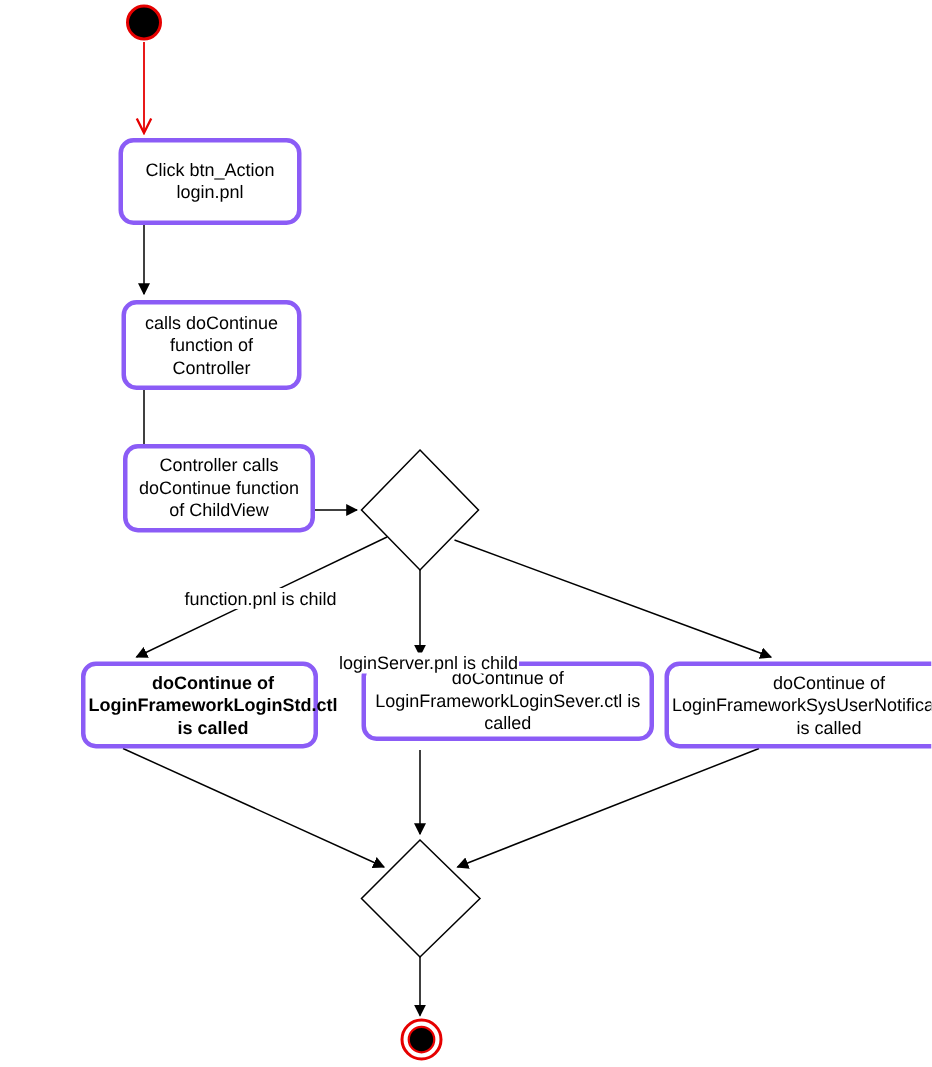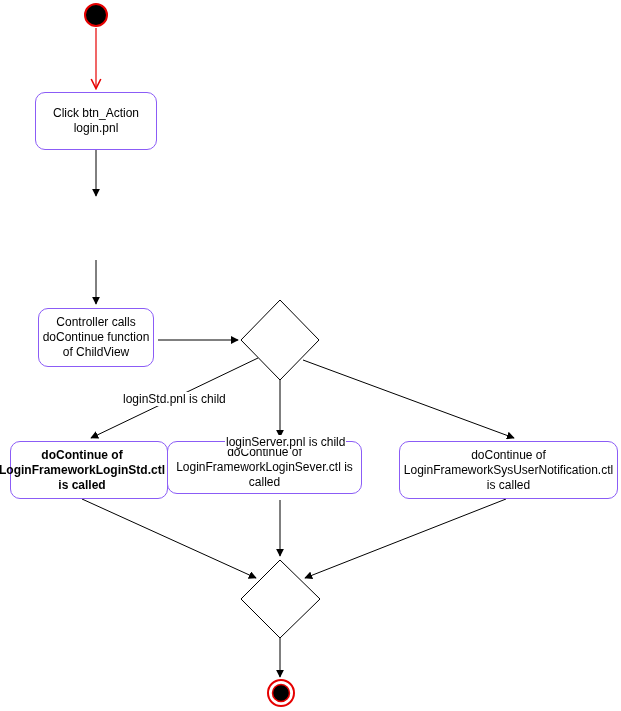--- a/index.html
+++ b/index.html
@@ -3,23 +3,23 @@
 <meta charset="utf-8">
 <style>
   html,body{margin:0;padding:0;background:#ffffff;}
   .canvas{
     position:relative;width:621px;height:711px;background:#ffffff;
     font-family:"Liberation Sans",sans-serif;color:#000;overflow:hidden;
   }
   .edges-layer{position:absolute;left:0;top:0;width:621px;height:711px;z-index:1;}
   .node{
     position:absolute;box-sizing:border-box;z-index:2;
-    border:1px solid #8b5cf6;border-radius:10px;background:#fff;
-    display:flex;align-items:center;justify-content:flex-end;
-    text-align:center;font-size:12px;line-height:15px;padding:2px;
+    border:3px solid #8b5cf6;border-radius:10px;background:#fff;
+    display:flex;align-items:center;justify-content:flex-start;
+    text-align:center;font-size:12px;line-height:15px;padding:2px;margin-left:44px;
   }
   .edge-label{
     position:absolute;z-index:3;font-size:12px;line-height:14px;
     background:#fff;white-space:nowrap;padding:0 1px;
   }
 </style>
 </head>
 <body>
 
 <div class="canvas">
@@ -58,33 +58,36 @@
     <g>
       <circle cx="281" cy="693" r="13" fill="#fff" stroke="#E60000" stroke-width="2"></circle>
       <circle cx="281" cy="693" r="8.5" fill="#000" stroke="#E60000" stroke-width="1.5"></circle>
     </g>
   </svg>
 
   <div class="node" style="left:35px;top:92px;width:122px;height:58px;">
     <span>Click btn_Action login.pnl</span>
   </div>
 
+  <div class="node" style="left:37px;top:200px;width:120px;height:60px;">
+    <span>calls doContinue function of Controller</span>
+  </div>
 
-  <div class="node" style="left:38px;top:308px;width:116px;height:59px;">
+  <div class="node" style="left:38px;top:296px;width:128px;height:59px;">
     <span>Controller calls doContinue function of ChildView</span>
   </div>
 
   <div class="node" style="left:10px;top:441px;width:158px;height:58px;font-weight:bold;">
     <span>doContinue of LoginFrameworkLoginStd.ctl is called</span>
   </div>
 
-  <div class="node" style="left:167px;top:441px;width:195px;height:53px;">
+  <div class="node" style="left:197px;top:441px;width:195px;height:53px;">
     <span>doContinue of LoginFrameworkLoginSever.ctl is called</span>
   </div>
 
   <div class="node" style="left:399px;top:441px;width:219px;height:58px;">
     <span>doContinue of LoginFrameworkSysUserNotification.ctl is called</span>
   </div>
 
-  <div class="edge-label" style="left:122px;top:392px;">loginStd.pnl is child</div>
+  <div class="edge-label" style="left:122px;top:392px;">function.pnl is child</div>
   <div class="edge-label" style="left:225px;top:403px;margin-top:32px;">loginServer.pnl is child</div>
 
 </div>
 
 </body></html>

